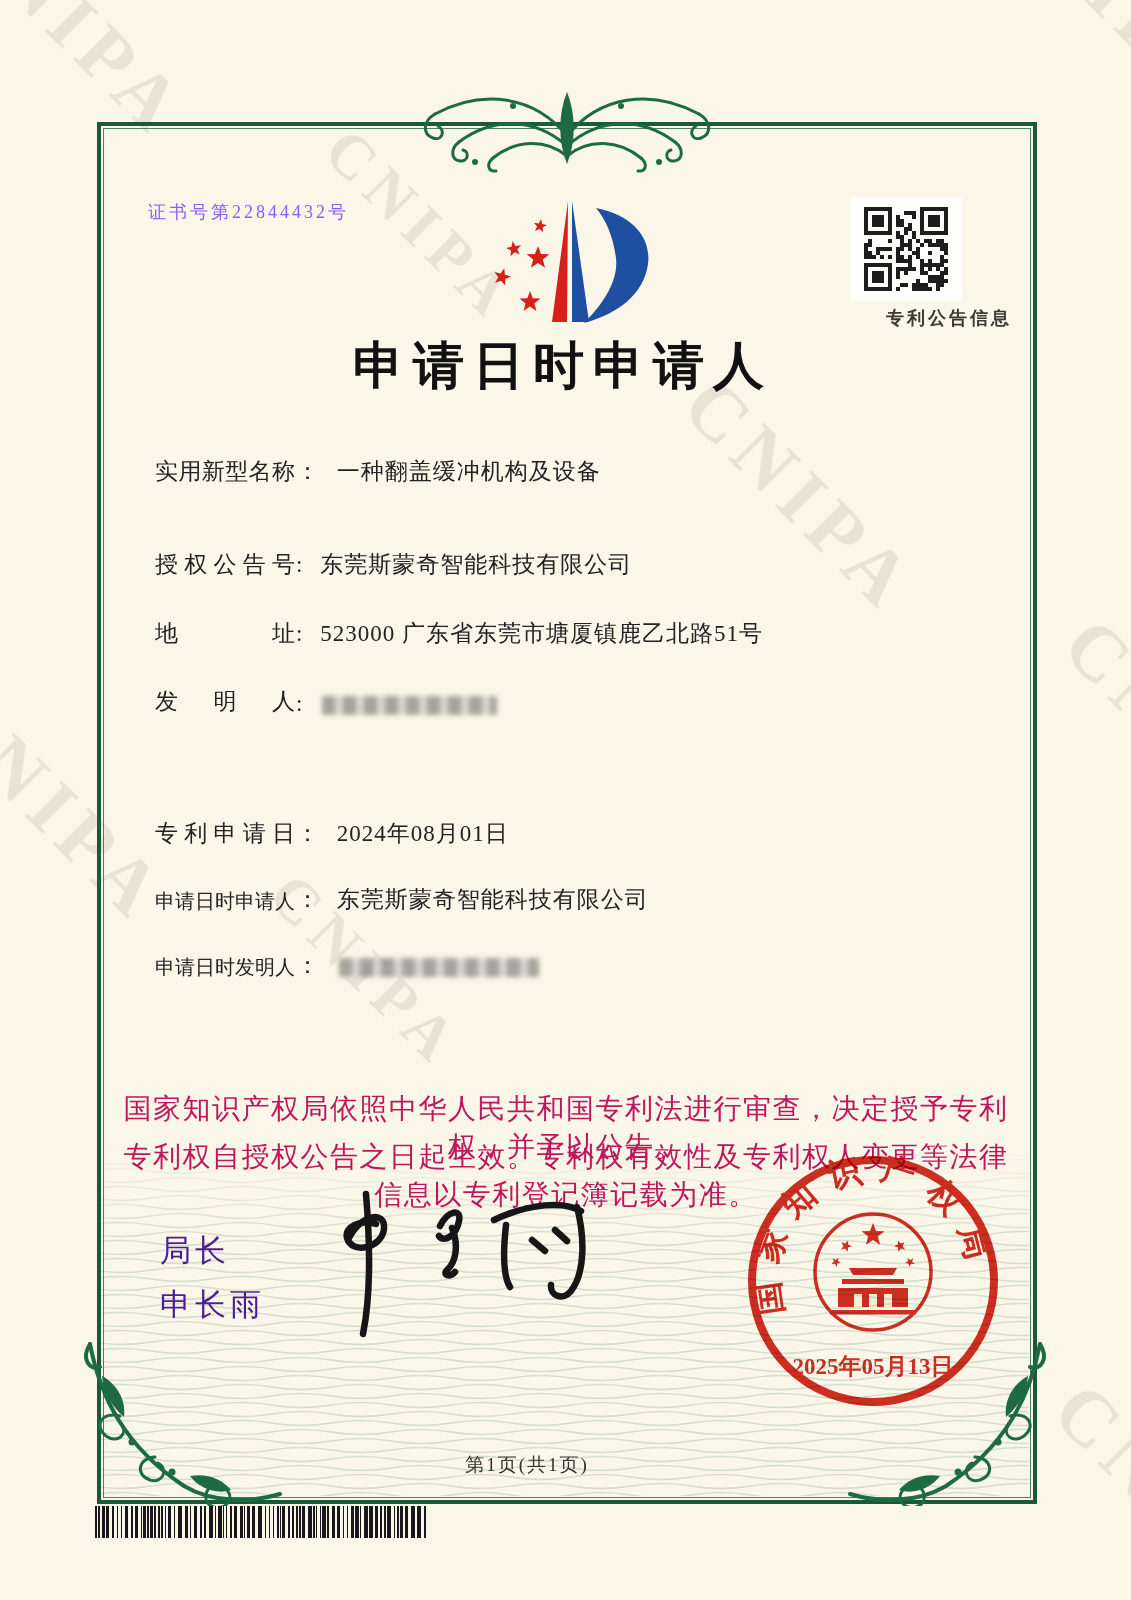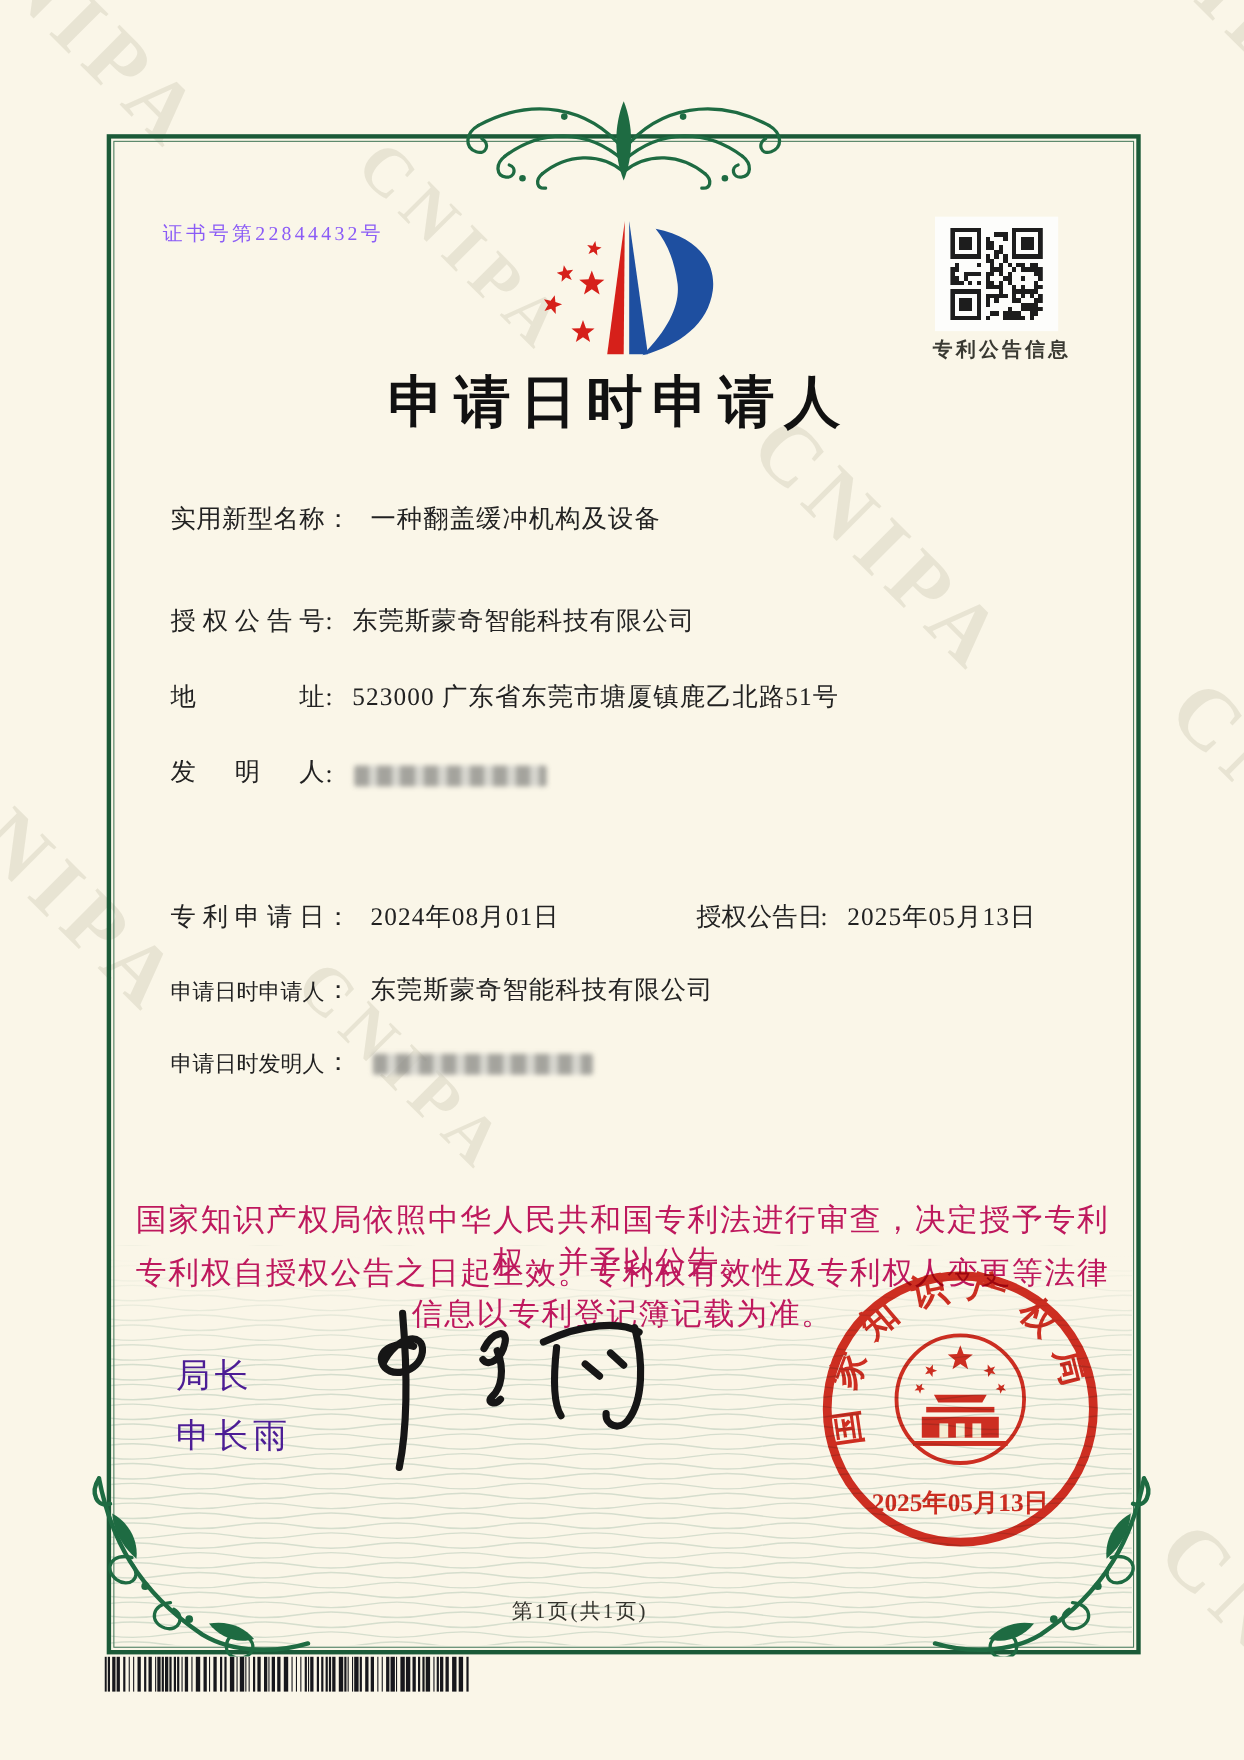--- a/index.html
+++ b/index.html
@@ -15,21 +15,21 @@
   .frame::after{content:"";position:absolute;inset:2px;border:1.5px solid #4d7f61;}
   
   .waves{position:absolute;left:101px;top:1132px;width:928px;height:364px;overflow:hidden;}
   .waves .fade{position:absolute;left:0;top:0;width:100%;height:110px;
                background:linear-gradient(#faf6e8 8%,rgba(250,246,232,0));}
   
   .cert-no{position:absolute;left:148px;top:200px;font-size:18px;letter-spacing:3px;color:#8b5cf6;}
   .logo{position:absolute;left:488px;top:192px;}
   .qr-wrap{position:absolute;left:850px;top:197px;width:112px;height:104px;background:#fdfdfb;
            display:flex;align-items:center;justify-content:center;}
-  .qr-label{position:absolute;left:848px;top:306px;width:160px;font-size:18px;
+  .qr-label{position:absolute;left:869px;top:306px;width:160px;text-align:center;font-size:18px;
             letter-spacing:3px;color:#3a3a33;font-weight:bold;font-family:Liberation Serif, serif;}
   .title{position:absolute;left:97px;top:332px;width:932px;text-align:center;font-size:51px;
          font-weight:bold;letter-spacing:9px;color:#111;}
   
   .row{position:absolute;left:155px;width:880px;height:32px;font-size:23px;color:#222;white-space:nowrap;}
   .flabel{display:inline-block;width:140px;text-align:justify;text-align-last:justify;vertical-align:bottom;}
   .flabel.small{font-size:20px;letter-spacing:0;}
   .fcolon{display:inline-block;margin-left:1px;}
   .fvalue{margin-left:12px;letter-spacing:1px;}
   .col2{position:absolute;left:478px;top:0;}
@@ -440,24 +440,20 @@
     <span class="flabel">地址</span><span class="fcolon">:</span>
     <span class="fvalue">523000 广东省东莞市塘厦镇鹿乙北路51号</span>
   </div>
   <div class="row" style="top:686px">
     <span class="flabel">发明人</span><span class="fcolon">:</span>
     <span class="redacted"></span>
   </div>
   <div class="row" style="top:818px">
     <span class="flabel">专利申请日</span><span class="fcolon">：</span>
     <span class="fvalue">2024年08月01日</span>
-    <span class="col2">
-      <span class="flabel2">授权公告日</span><span class="fcolon">:</span>
-      <span class="fvalue">2025年05月13日</span>
-    </span>
   </div>
   <div class="row" style="top:950px">
     <span class="flabel small">申请日时发明人</span><span class="fcolon">：</span>
     <span class="redacted" style="width:200px"></span>
   </div>
   <div class="row" style="top:884px">
     <span class="flabel small">申请日时申请人</span><span class="fcolon">：</span>
     <span class="fvalue">东莞斯蒙奇智能科技有限公司</span>
   </div>
 

